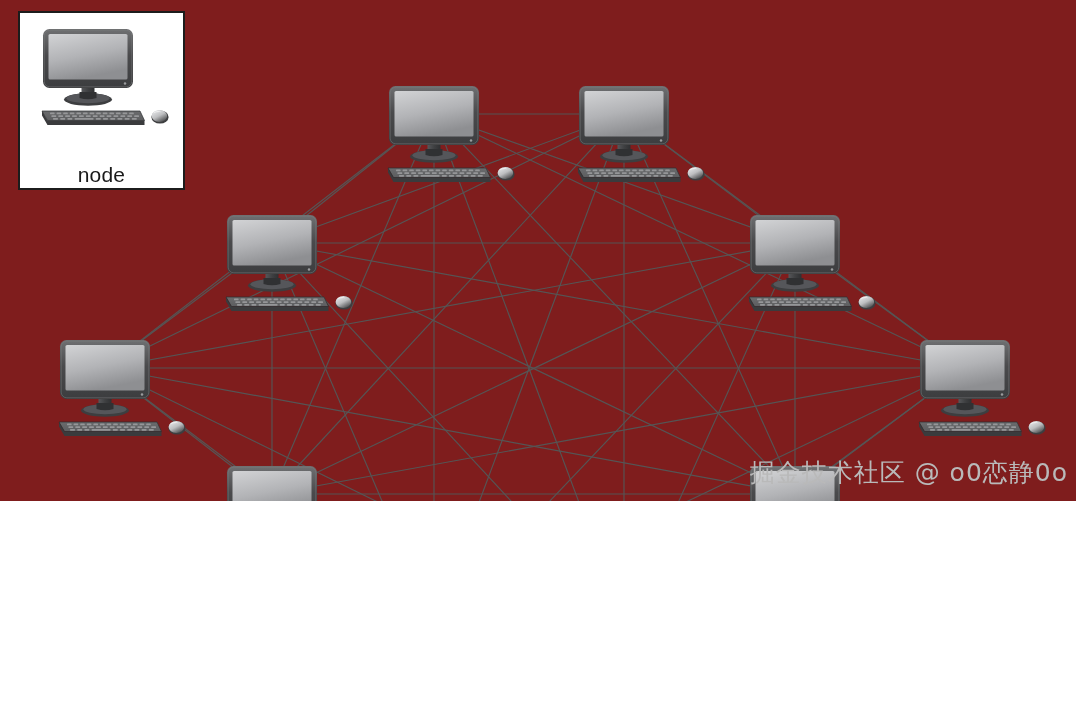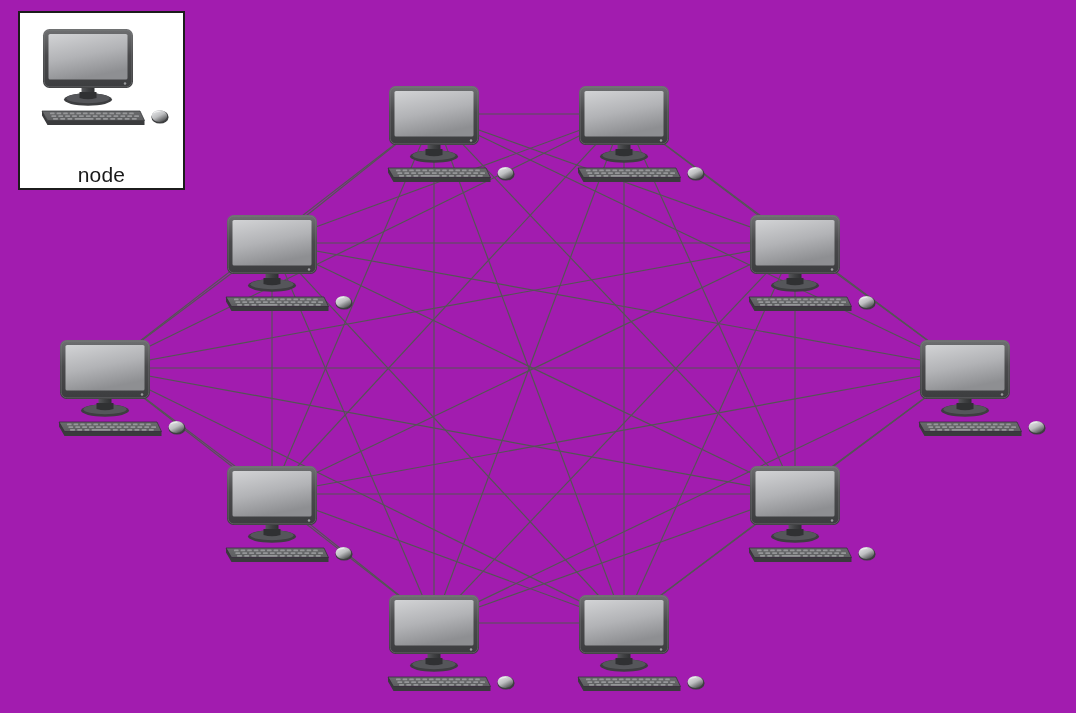--- a/index.html
+++ b/index.html
@@ -7,22 +7,22 @@
     margin: 0;
     padding: 0;
     background: #ffffff;
   }
   body {
     font-family: "Liberation Sans", "DejaVu Sans", sans-serif;
   }
   #canvas {
     position: relative;
     width: 1076px;
-    height: 713px;
-    background: #a21caf;
+    height: 501px;
+    background: #7f1d1d;
     overflow: hidden;
   }
   #edges {
     position: absolute;
     left: 0;
     top: 0;
     width: 1076px;
     height: 713px;
     pointer-events: none;
   }
@@ -1125,14 +1125,15 @@
     <rect x="91.8" y="90.9" width="5" height="1.8" rx="0.6"></rect>
   </g>
 
   <ellipse cx="120" cy="90" rx="8.6" ry="6.6" fill="#3d3e40"></ellipse>
   <ellipse cx="119.4" cy="89" rx="7.8" ry="5.9" fill="url(#msg10)"></ellipse>
   <path d="M112.2 86.4 q4.6 -3.4 9.6 -1.2 q-5.2 -0.4 -9.6 1.2 z" fill="#ffffff" opacity="0.75"></path>
 </svg></div>
     <div id="legend-label">node</div>
   </div>
 
+  <div id="watermark">掘金技术社区 @ o0恋静0o</div>
 
 </div>
 
 </body></html>

